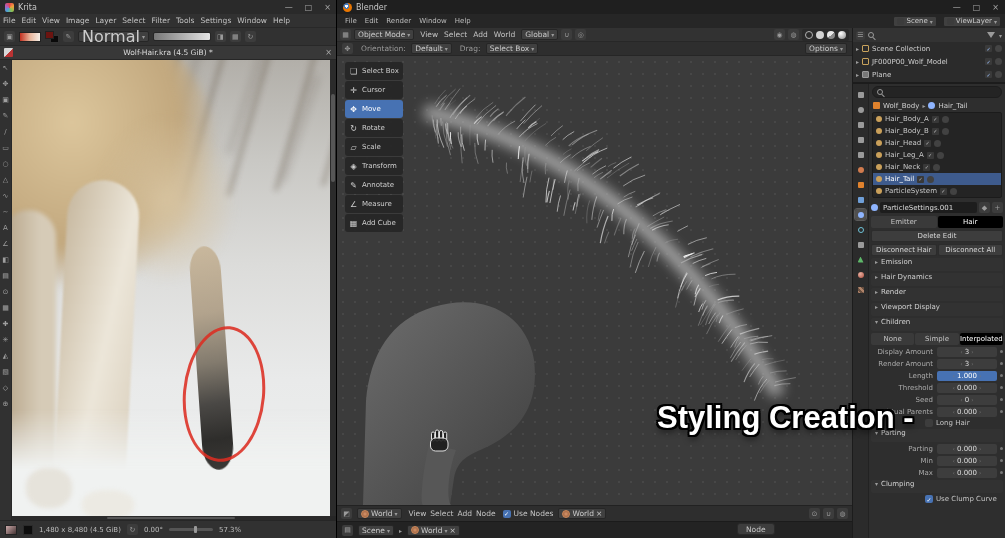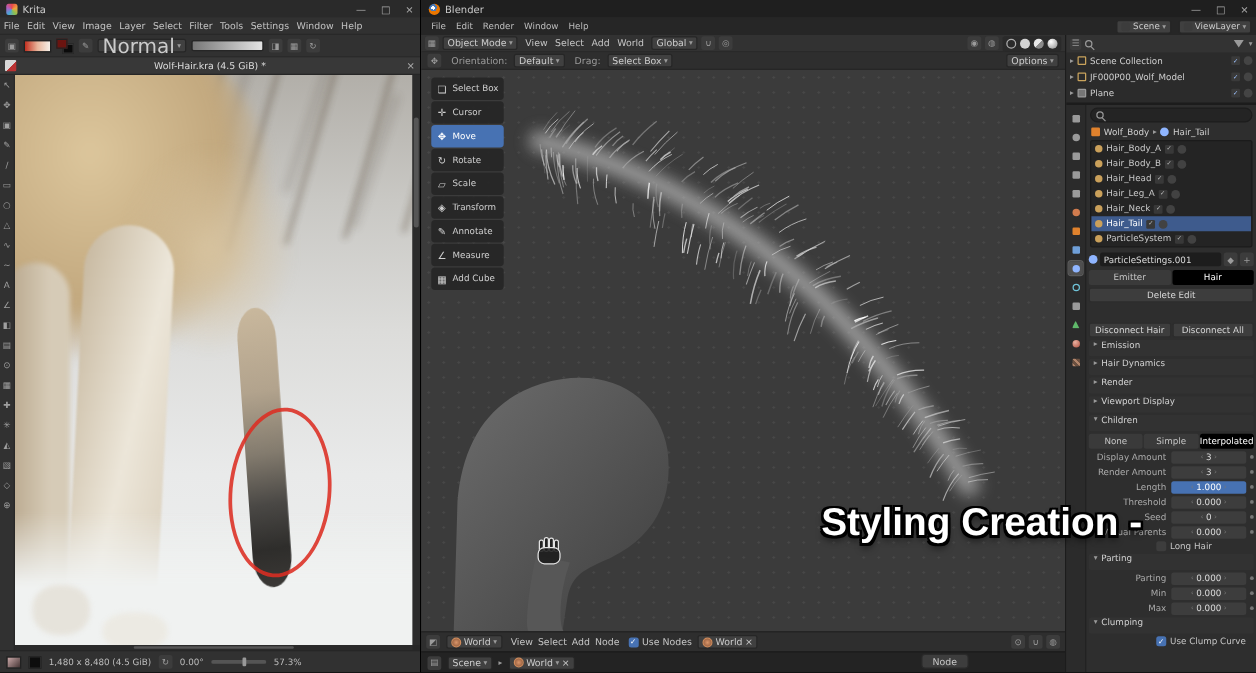--- a/index.html
+++ b/index.html
@@ -148,21 +148,21 @@
   .rtog{width:7px;height:7px;background:#383838;border-radius:1px;font-size:5px;color:#bbb;display:inline-flex;align-items:center;justify-content:center;flex:none}
   .rtog.cam{border-radius:50%;background:#424242}
   .p-row .rtog:first-of-type{margin-left:auto}
   .p-datablock{height:13px;display:flex;align-items:center;gap:2px;margin-top:3px}
   .db-field{flex:1;height:11px;background:#1d1d1d;border-radius:2px;display:flex;align-items:center;gap:3px;padding:0 3px;color:#ddd;min-width:0}
   .db-field span{overflow:hidden;text-overflow:ellipsis;white-space:nowrap}
   .seg-row{height:12px;display:flex;gap:1px;margin-top:2px}
   .seg{flex:1;background:#3a3a3a;border-radius:2px;display:flex;align-items:center;justify-content:center;color:#c5c5c5;white-space:nowrap}
   .seg.active{background:#000000;color:#fff}
   .p-btn{height:12px;background:#3d3d3d;border:1px solid #2c2c2c;border-radius:2px;display:flex;align-items:center;justify-content:center;color:#d8d8d8;margin-top:2px}
-  .btn-pair{display:flex;gap:1px;margin-top:16px}
+  .btn-pair{display:flex;gap:1px;margin-top:2px}
   .btn-pair .p-btn{flex:1;margin-top:0}
   .p-section{height:13px;background:#323232;border-radius:2px;display:flex;align-items:flex-start;gap:3px;padding:0 4px;margin-top:2px;color:#d2d2d2}
   .p-field{height:11px;display:flex;align-items:center;margin-top:1px}
   .p-field .lbl{flex:1;text-align:right;padding-right:4px;color:#aaa;white-space:nowrap;overflow:hidden}
   .val{width:60px;height:10px;background:#3d3d3d;border-radius:2px;display:flex;align-items:center;justify-content:center;gap:2px;color:#ddd;flex:none;position:relative}
   .val .ar{font-style:normal;color:#777;font-size:6px}
   .p-field.accent .val{background:#4772b3;color:#fff}
   .kdot{width:3px;height:3px;border-radius:50%;background:#777;margin-left:3px;flex:none}
   .p-check{display:flex;align-items:center;gap:3px;margin-top:2px;padding-left:54px;color:#c5c5c5}
 </style>

